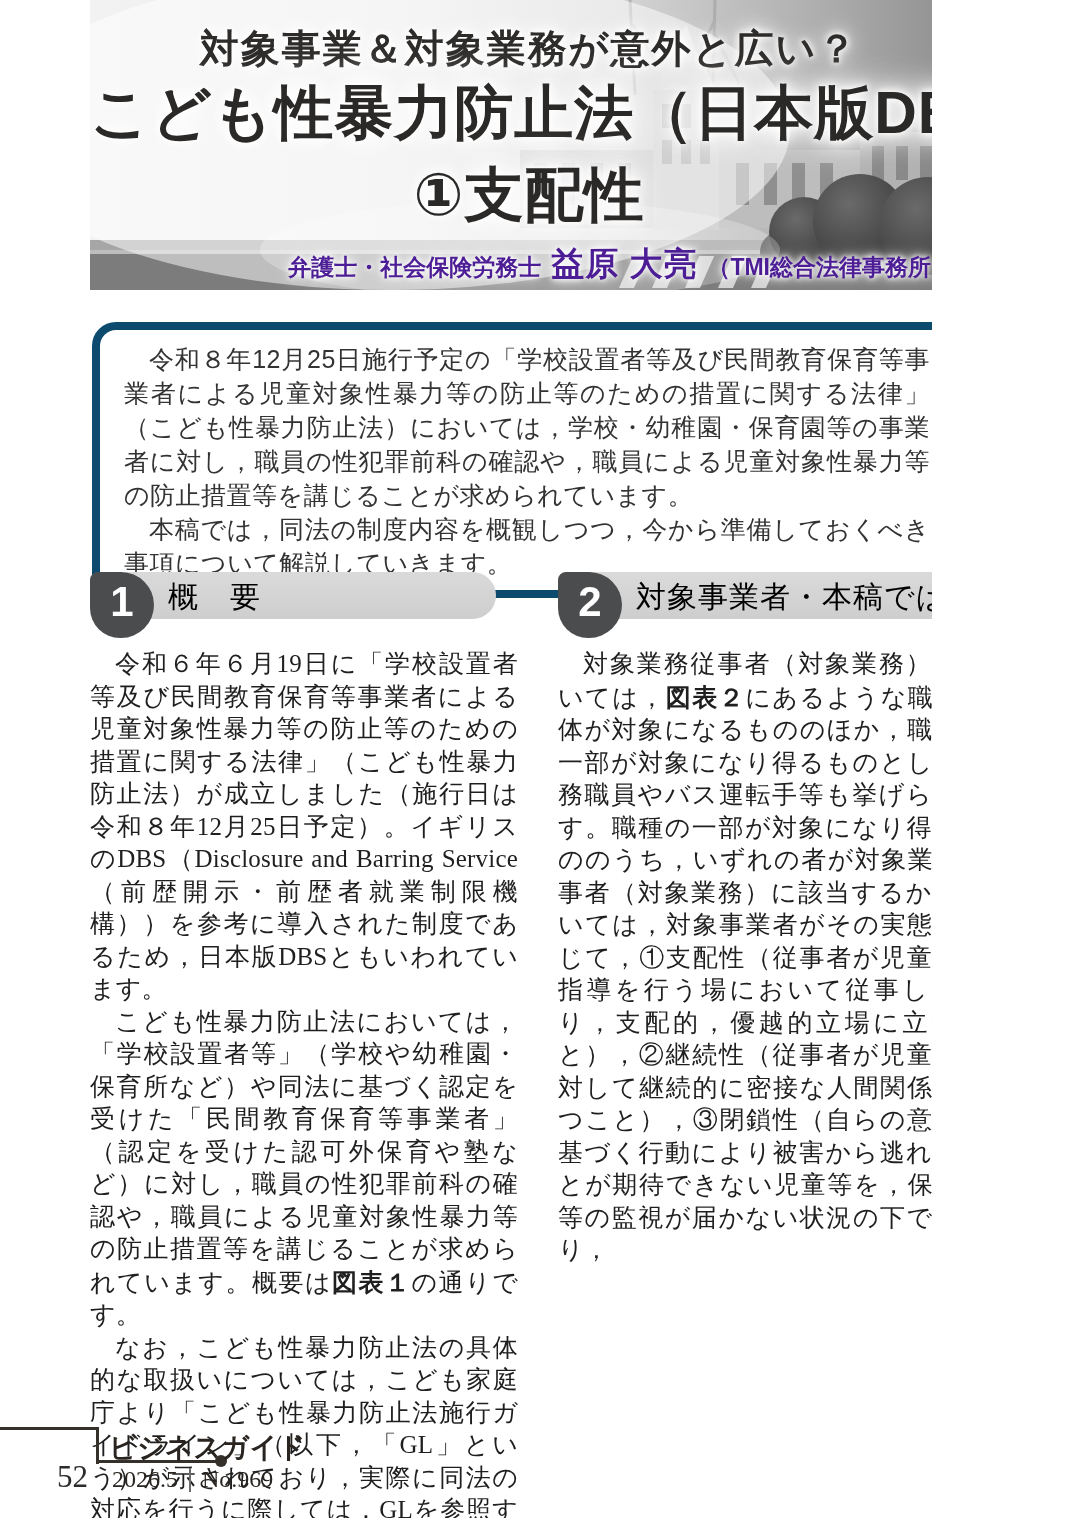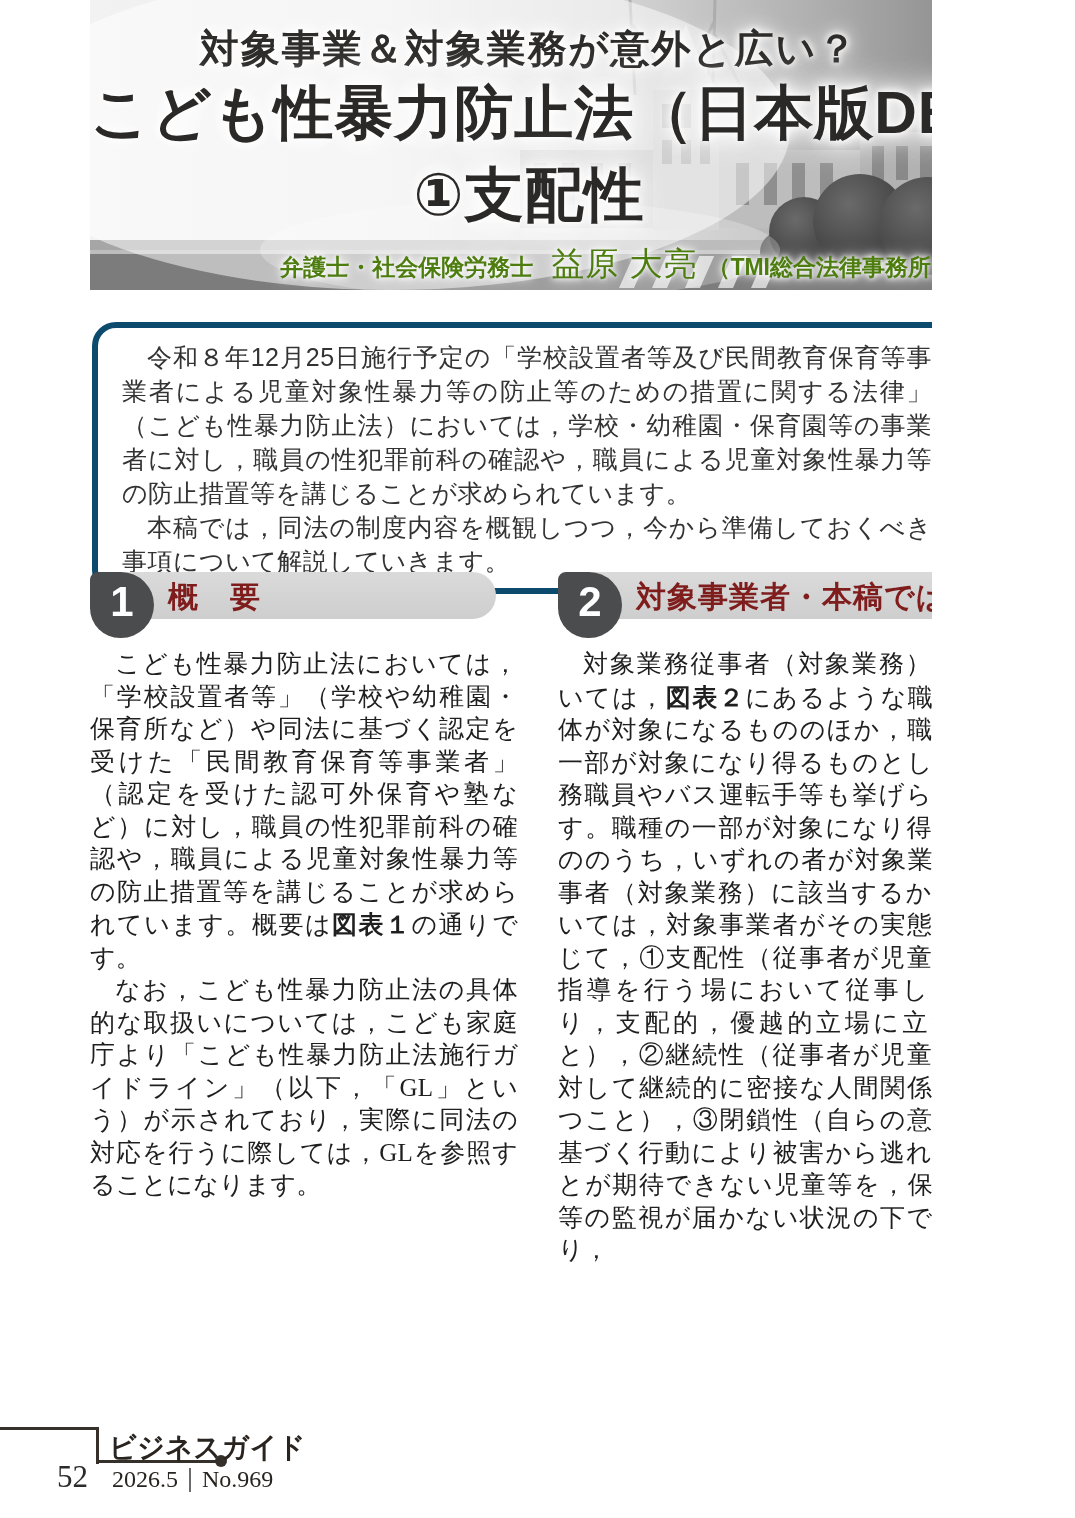--- a/index.html
+++ b/index.html
@@ -27,32 +27,32 @@
     position:absolute; left:0; width:100%; text-align:center;
     font-family:"Liberation Sans","DejaVu Sans",sans-serif;
     font-size:59px; font-weight:900; letter-spacing:1px; color:#2b2927;
     text-shadow:0 0 6px #fff,0 0 12px #fff,0 0 20px #fff,0 0 32px #fff,0 0 40px #fff;
     white-space:nowrap;
   }
   .title.line1 { top:74px; }
   .title.line2 { top:156px; }
   .author {
     position:absolute; right:14px; top:242px; display:flex; align-items:baseline; gap:10px;
-    font-family:"Liberation Sans","DejaVu Sans",sans-serif; color:#4d7c0f;
+    font-family:"Liberation Sans","DejaVu Sans",sans-serif; color:#4c1d95;
     text-shadow:0 0 5px #fff,0 0 9px #fff,0 0 16px #fff;
     white-space:nowrap;
   }
   .a-role { font-size:23px; font-weight:700; }
-  .a-name { font-size:33px; font-weight:400; letter-spacing:1px;margin-left:8px; }
+  .a-name { font-size:33px; font-weight:700; letter-spacing:1px; }
   .a-aff  { font-size:23px; font-weight:700; }
 
   
   .leadbox {
     position:absolute; left:92px; top:322px; width:870px; min-height:226px;
-    border:6px solid #0c4a6e; border-radius:24px;
+    border:8px solid #0c4a6e; border-radius:24px;
     padding:12px 24px 10px 24px;
     font-family:"Liberation Sans","DejaVu Sans",sans-serif;
   }
   .leadbox p {
     font-size:25px; line-height:34px; color:#333333;
     text-indent:1em; text-align:justify; letter-spacing:0.5px;
   }
 
   
   .col { position:absolute; top:572px; width:428px; }
@@ -68,21 +68,21 @@
   .sechead .badge {
     position:absolute; left:0; top:0; width:64px; height:66px;
     background:#4b4c4e; border-radius:8px 33px 33px 30px;
     color:#ffffff; font-family:"Liberation Sans","DejaVu Sans",sans-serif;
     font-size:42px; font-weight:900;
     display:flex; align-items:center; justify-content:center; padding-bottom:6px;
   }
   .sechead .shead {
     position:absolute; left:78px; top:5px; height:40px; line-height:40px;
     font-family:"Liberation Sans","DejaVu Sans",sans-serif;
-    font-size:30px; font-weight:700; letter-spacing:1px; color:#7f1d1d;
+    font-size:30px; font-weight:400; letter-spacing:1px; color:#000000;
     white-space:nowrap;
   }
   .body p {
     font-size:25px; line-height:32.5px; text-align:justify; text-indent:1em;
     color:#1f1f1f; letter-spacing:0.2px;
   }
   .body b {
     font-family:"Liberation Sans","DejaVu Sans",sans-serif;
     font-weight:800;
   }
@@ -215,20 +215,21 @@
       <p><span>本稿では，同法の制度内容を概観しつつ，今から準備しておくべき事項について解説していきます。</span></p>
     </div>
 
   <div class="col left">
     <div class="sechead">
       <div class="bar"></div>
       <div class="badge">1</div>
       <div class="shead">概　要</div>
     </div>
     <div class="body">
+        <p><span>令和６年６月19日に「学校設置者等及び民間教育保育等事業者による児童対象性暴力等の防止等のための措置に関する法律」（こども性暴力防止法）が成立しました（施行日は令和８年12月25日予定）。イギリスのDBS（Disclosure and Barring Service（前歴開示・前歴者就業制限機構））を参考に導入された制度であるため，日本版DBSともいわれています。</span></p>
         <p><span>こども性暴力防止法においては，「学校設置者等」（学校や幼稚園・保育所など）や同法に基づく認定を受けた「民間教育保育等事業者」（認定を受けた認可外保育や塾など）に対し，職員の性犯罪前科の確認や，職員による児童対象性暴力等の防止措置等を講じることが求められています。概要は</span><b>図表１</b><span>の通りです。</span></p>
         <p><span>なお，こども性暴力防止法の具体的な取扱いについては，こども家庭庁より「こども性暴力防止法施行ガイドライン」（以下，「GL」という）が示されており，実際に同法の対応を行うに際しては，GLを参照することになります。</span></p>
       </div>
   </div>
 
   <div class="col right">
     <div class="sechead">
       <div class="bar"></div>
       <div class="badge">2</div>
       <div class="shead">対象事業者・本稿では</div>

